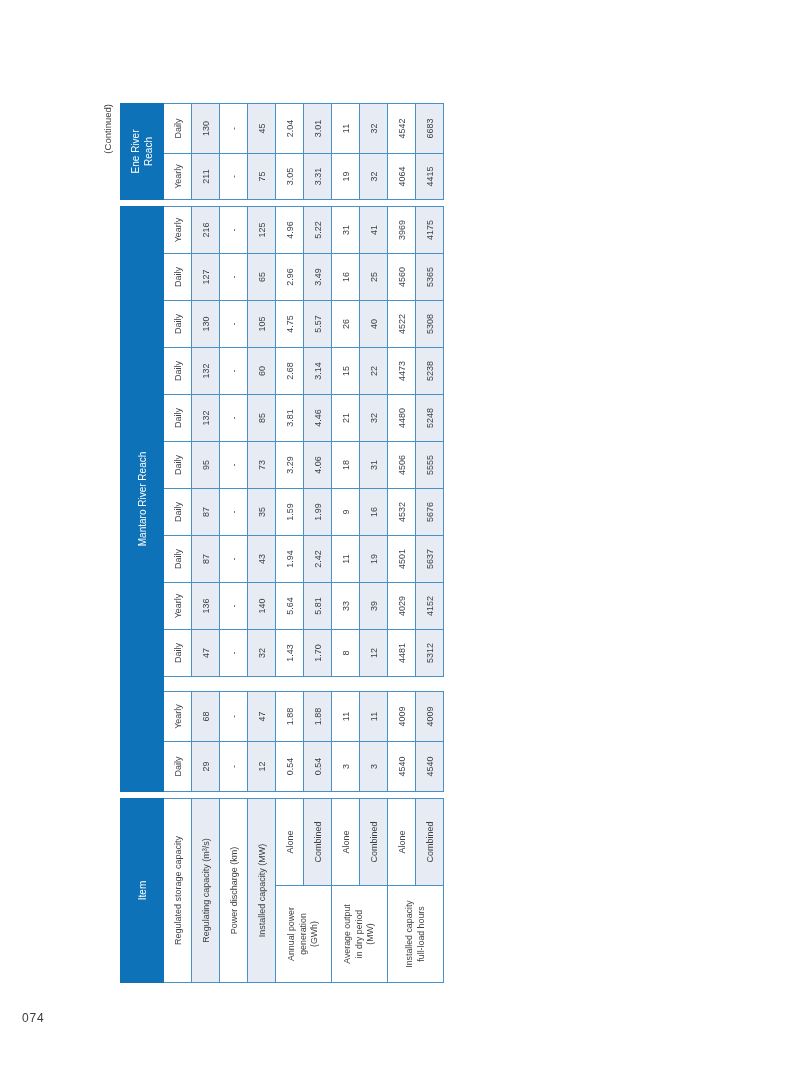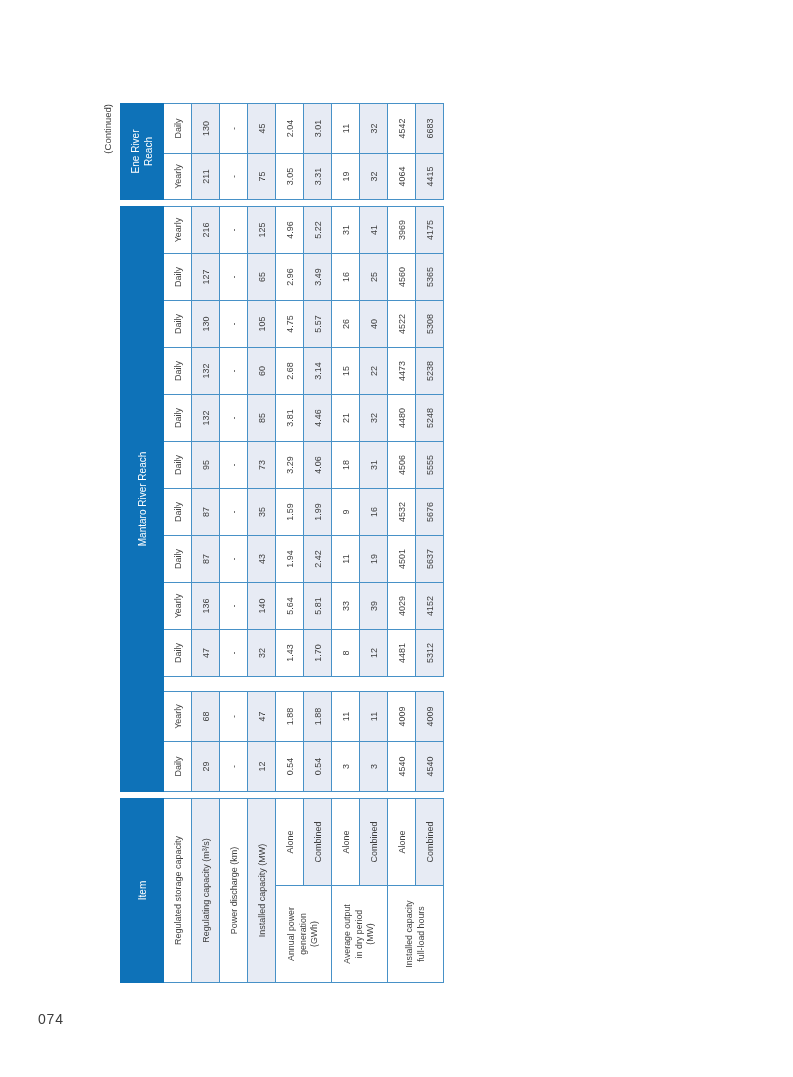--- a/index.html
+++ b/index.html
@@ -1,22 +1,22 @@
 <!DOCTYPE html>
 <html><head>
 <meta charset="utf-8">
 <style>
   html, body { margin:0; padding:0; }
   body {
     width:793px; height:1077px; position:relative; overflow:hidden;
     background:#ffffff; font-family:"Liberation Sans", sans-serif;
   }
   .pagenum {
-    position:absolute; left:38px; top:1011px;
-    font-size:14px; color:#3c3c3c; letter-spacing:0.8px;
+    position:absolute; left:22px; top:1011px;
+    font-size:12px; color:#3c3c3c; letter-spacing:0.8px;
   }
   .rot-wrap { position:absolute; left:102px; top:104px; width:341px; height:879px; }
   .rot-inner {
     width:879px; height:341px;
     transform-origin:0 0;
     transform: rotate(-90deg) translate(-879px, 0);
   }
   .continued {
     height:14px; margin-bottom:4px; text-align:right;
     font-size:9.5px; color:#3e3e3e;

